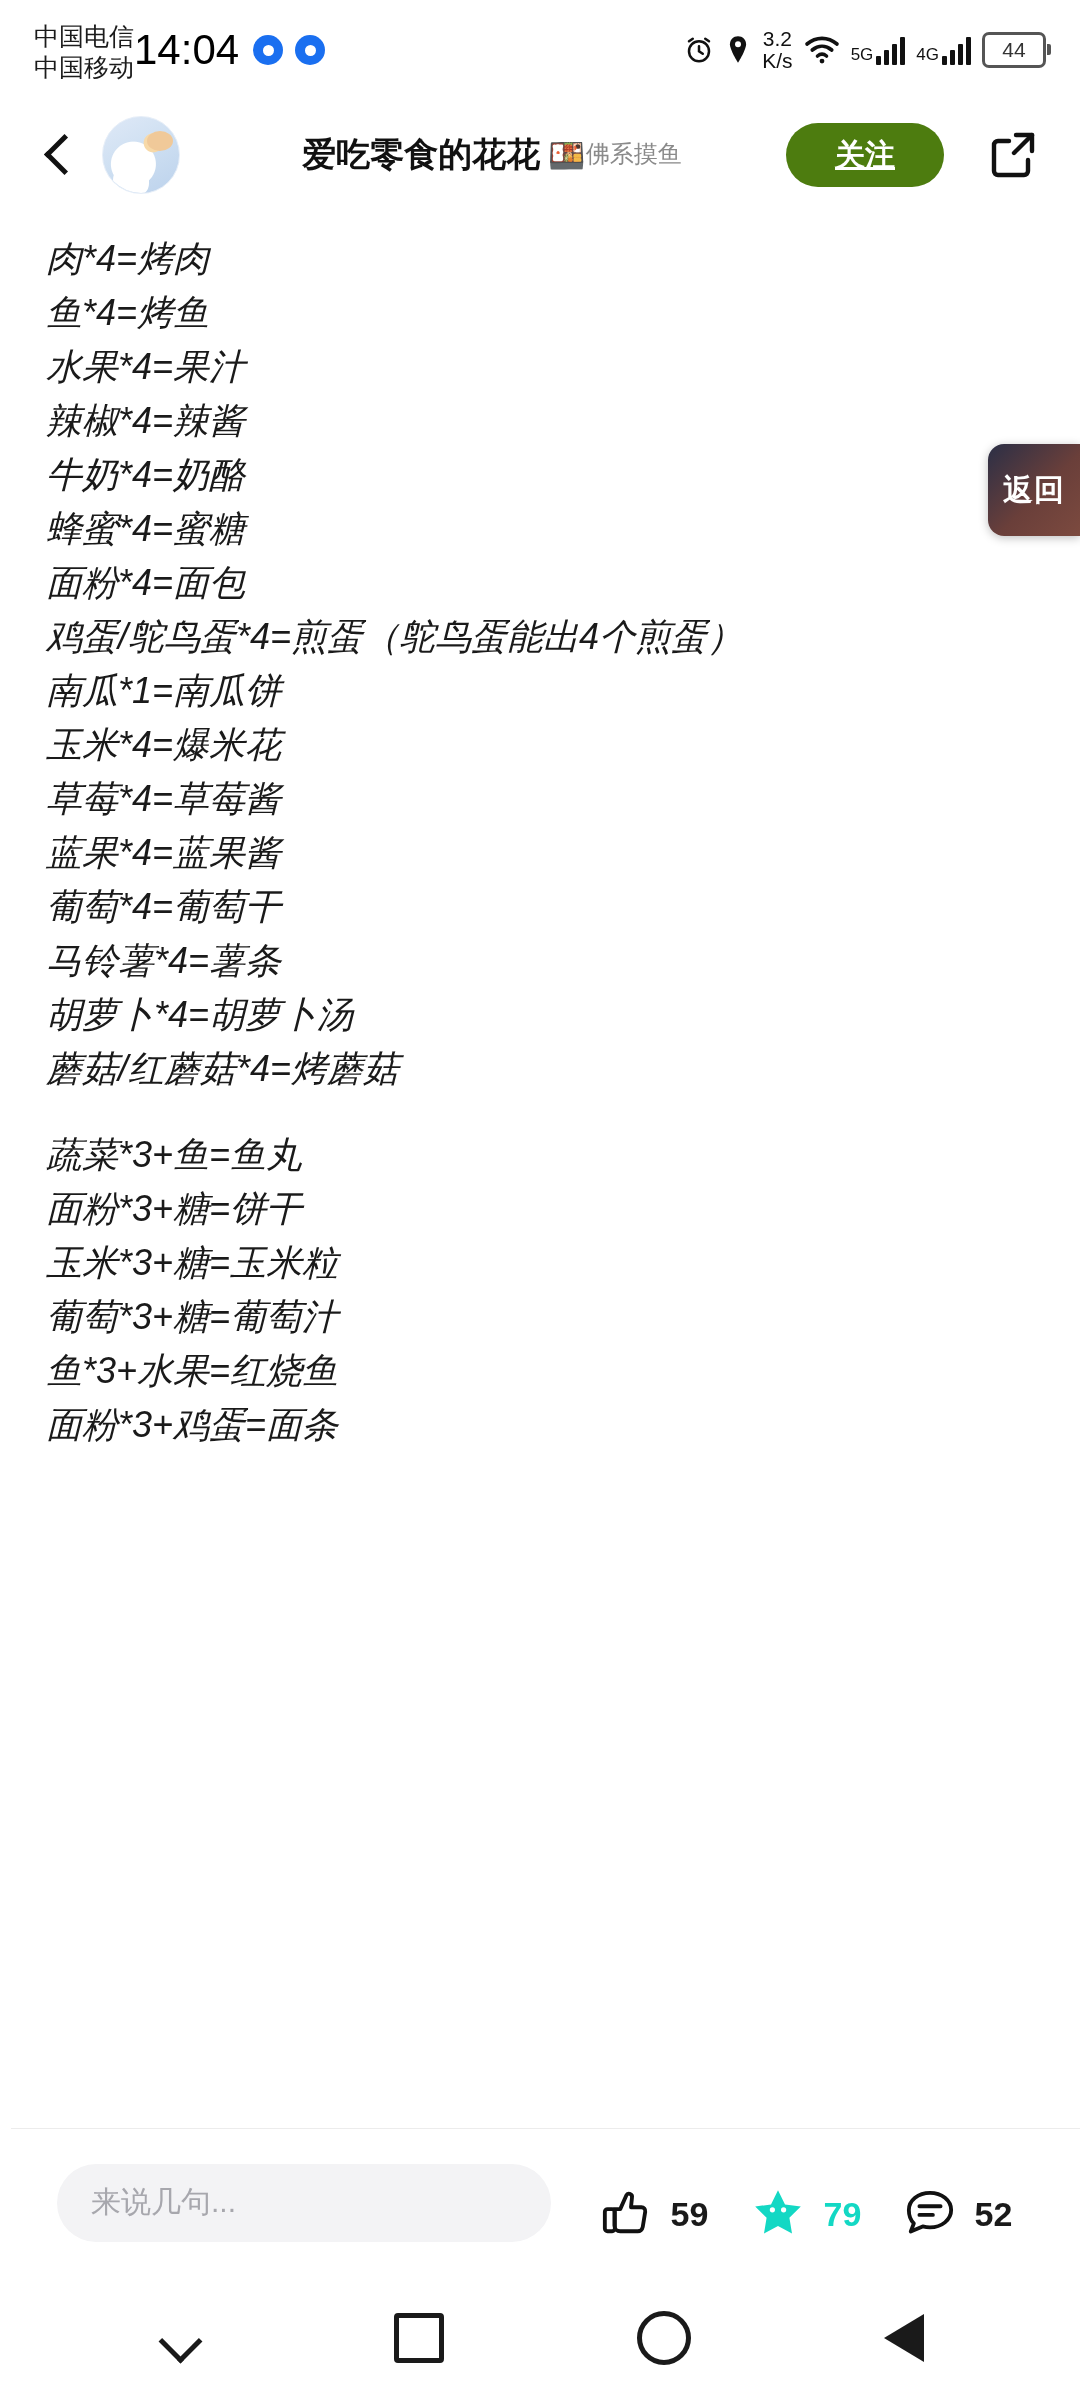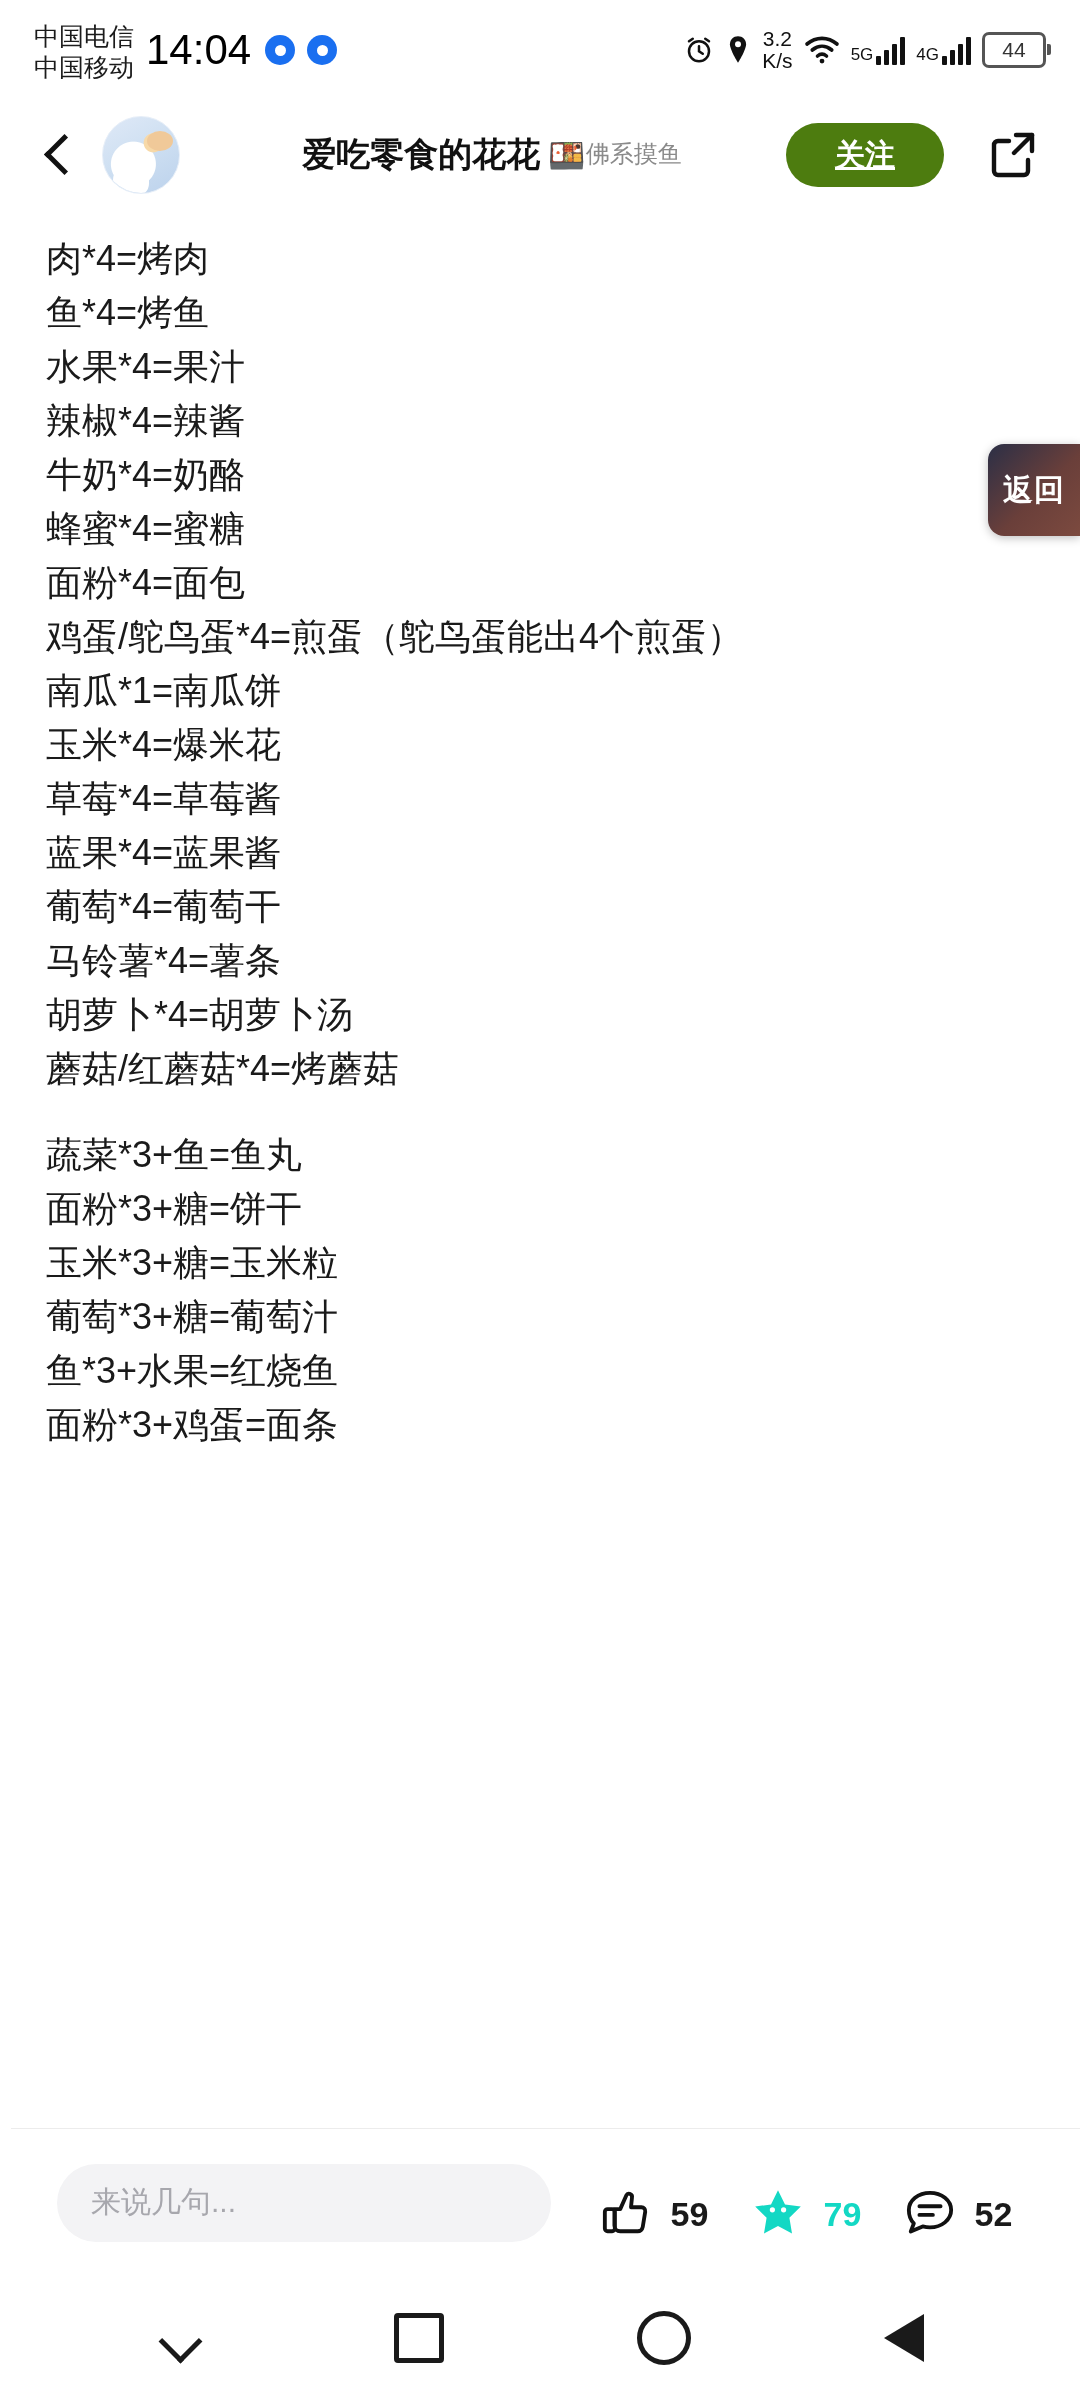--- a/index.html
+++ b/index.html
@@ -22,21 +22,20 @@
     align-items: center;
     padding: 0 34px;
     box-sizing: border-box;
     color: #000;
   }
   .carrier-block {
     font-size: 25px;
     line-height: 31px;
     color: #1b1b1b;
     white-space: nowrap;
-    margin-right: 12px;
     padding-top: 4px;
   }
   .status-time {
     font-size: 42px;
     font-weight: 400;
     letter-spacing: 0px;
     color: #000;
     margin-right: 14px;
   }
   .dot-badge {
@@ -226,20 +225,21 @@
   .share-icon {
     width: 52px;
     height: 52px;
     flex: 0 0 auto;
   }
 
   
   .content {
     padding: 22px 40px 0 46px;
     box-sizing: border-box;
+    font-style: italic;
   }
   .recipe-line {
     font-size: 36px;
     line-height: 54px;
     color: #1a1a1a;
     white-space: nowrap;
     margin-bottom: 0;
   }
   .line-gap { height: 32px; }
 

